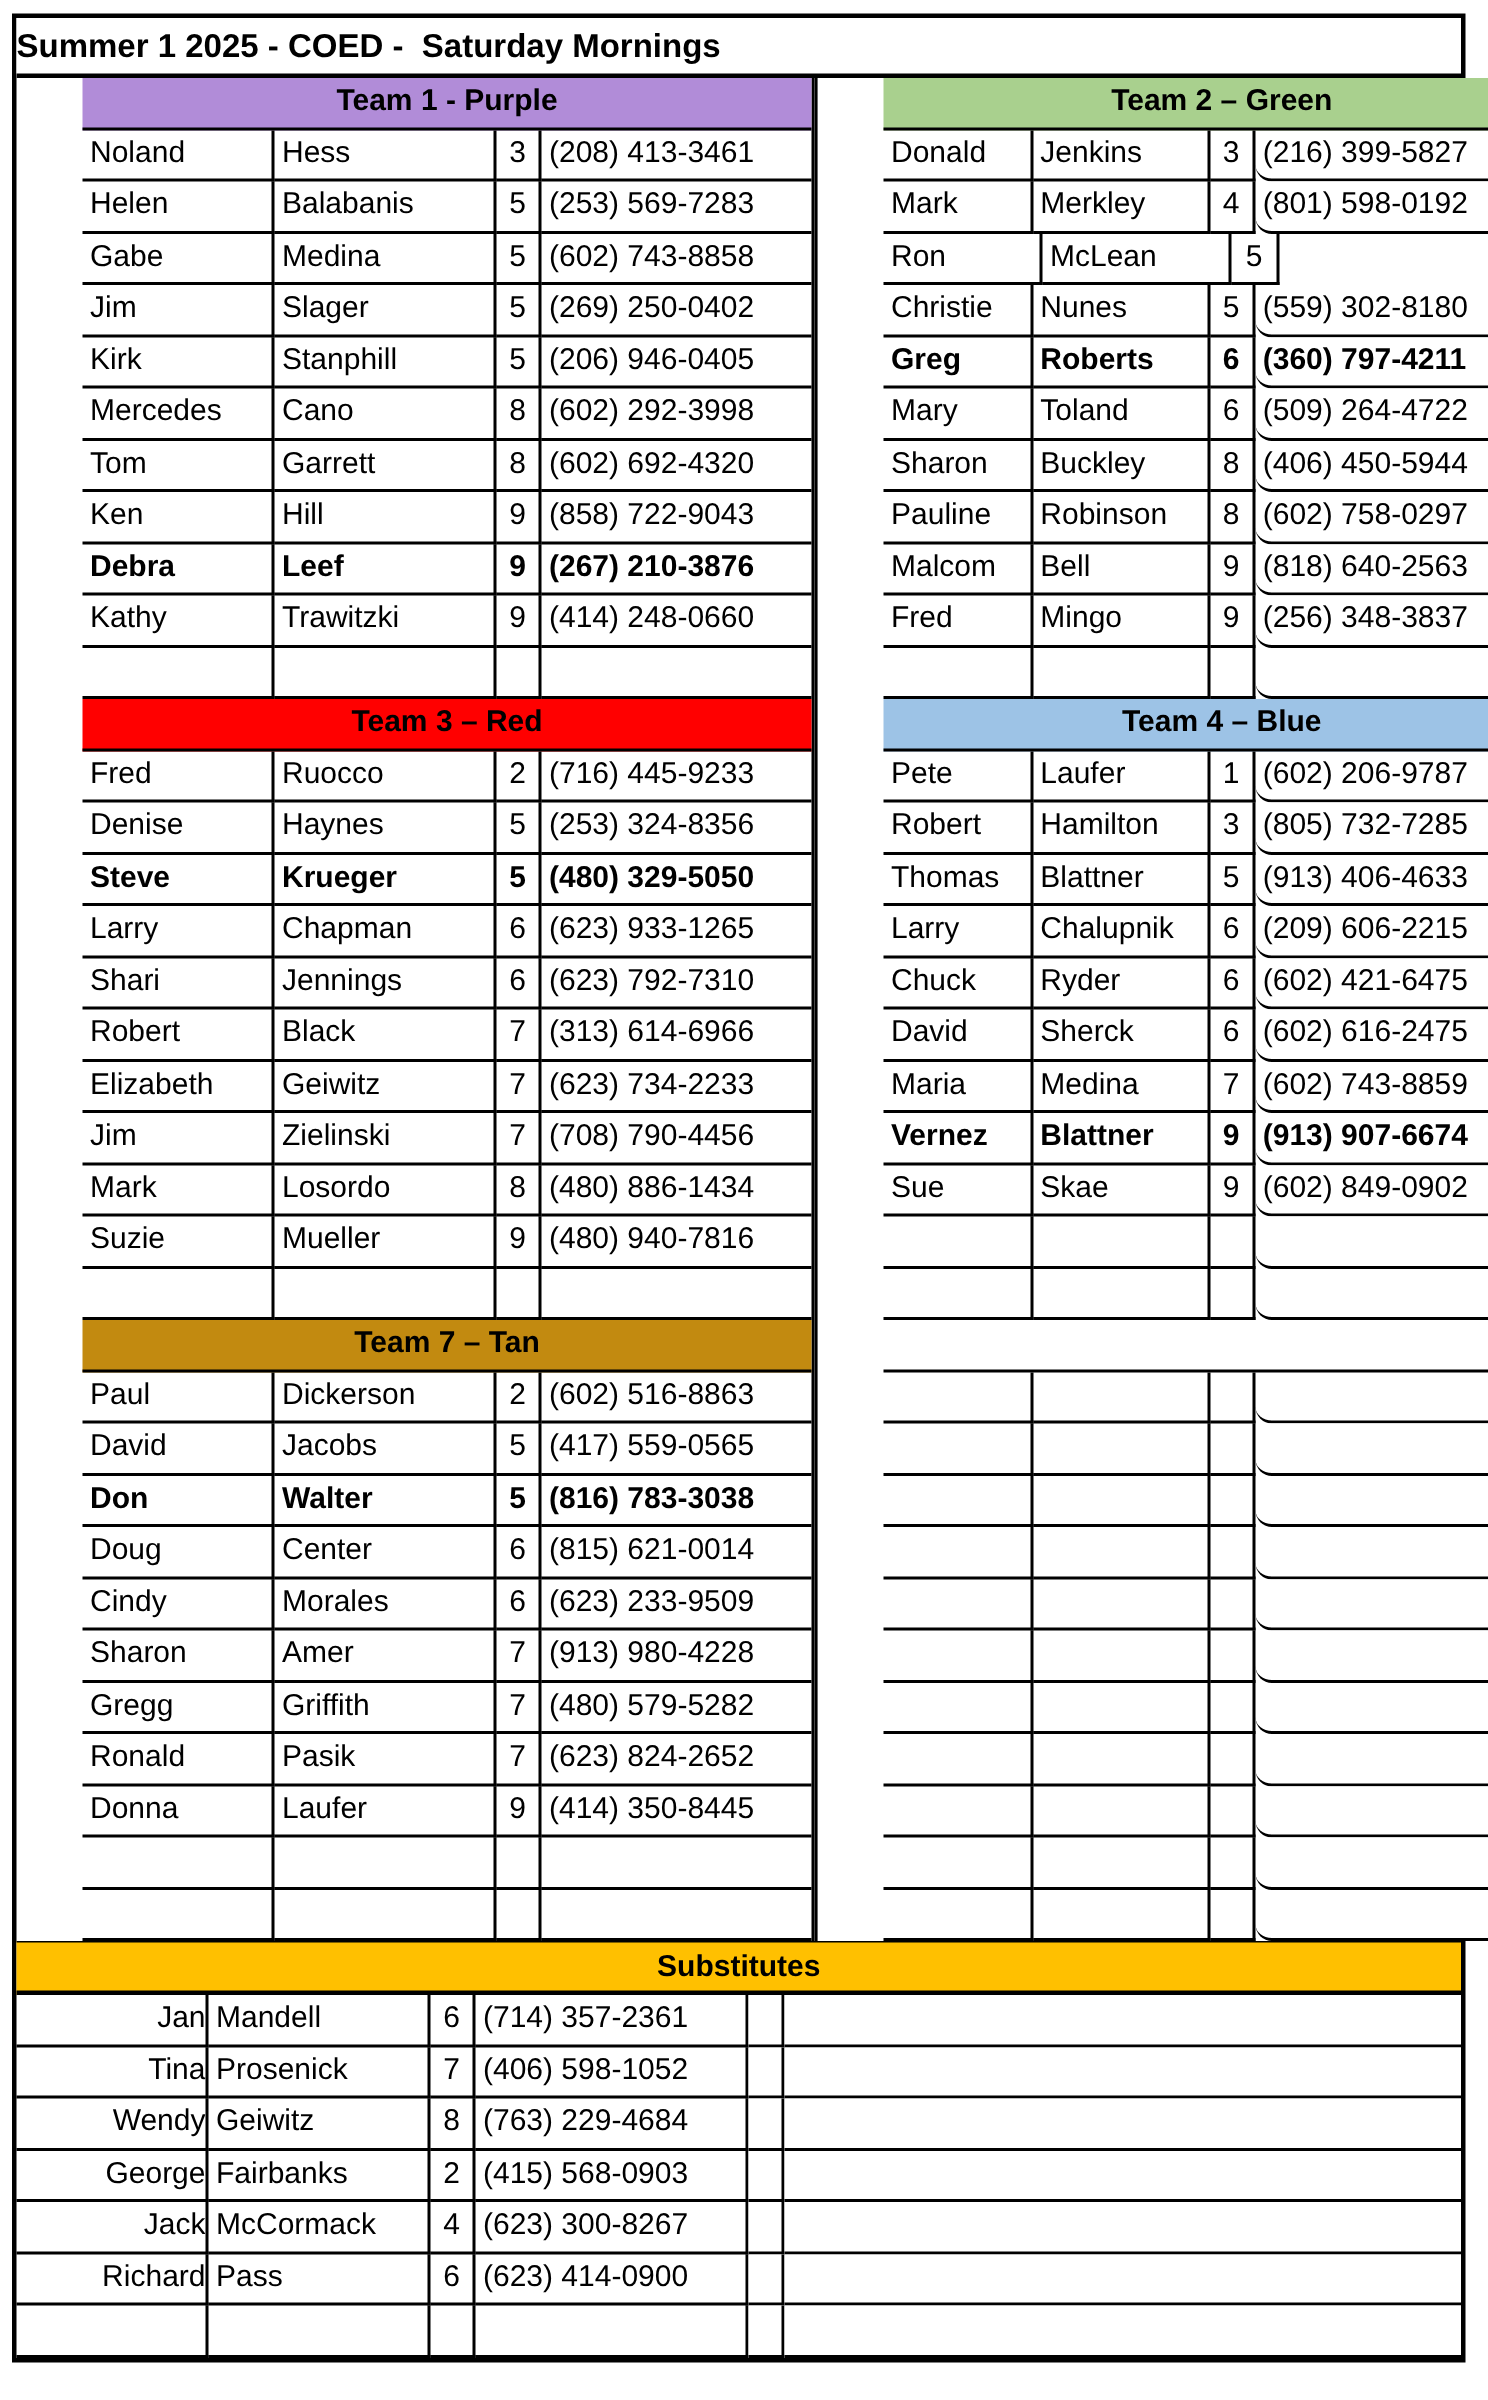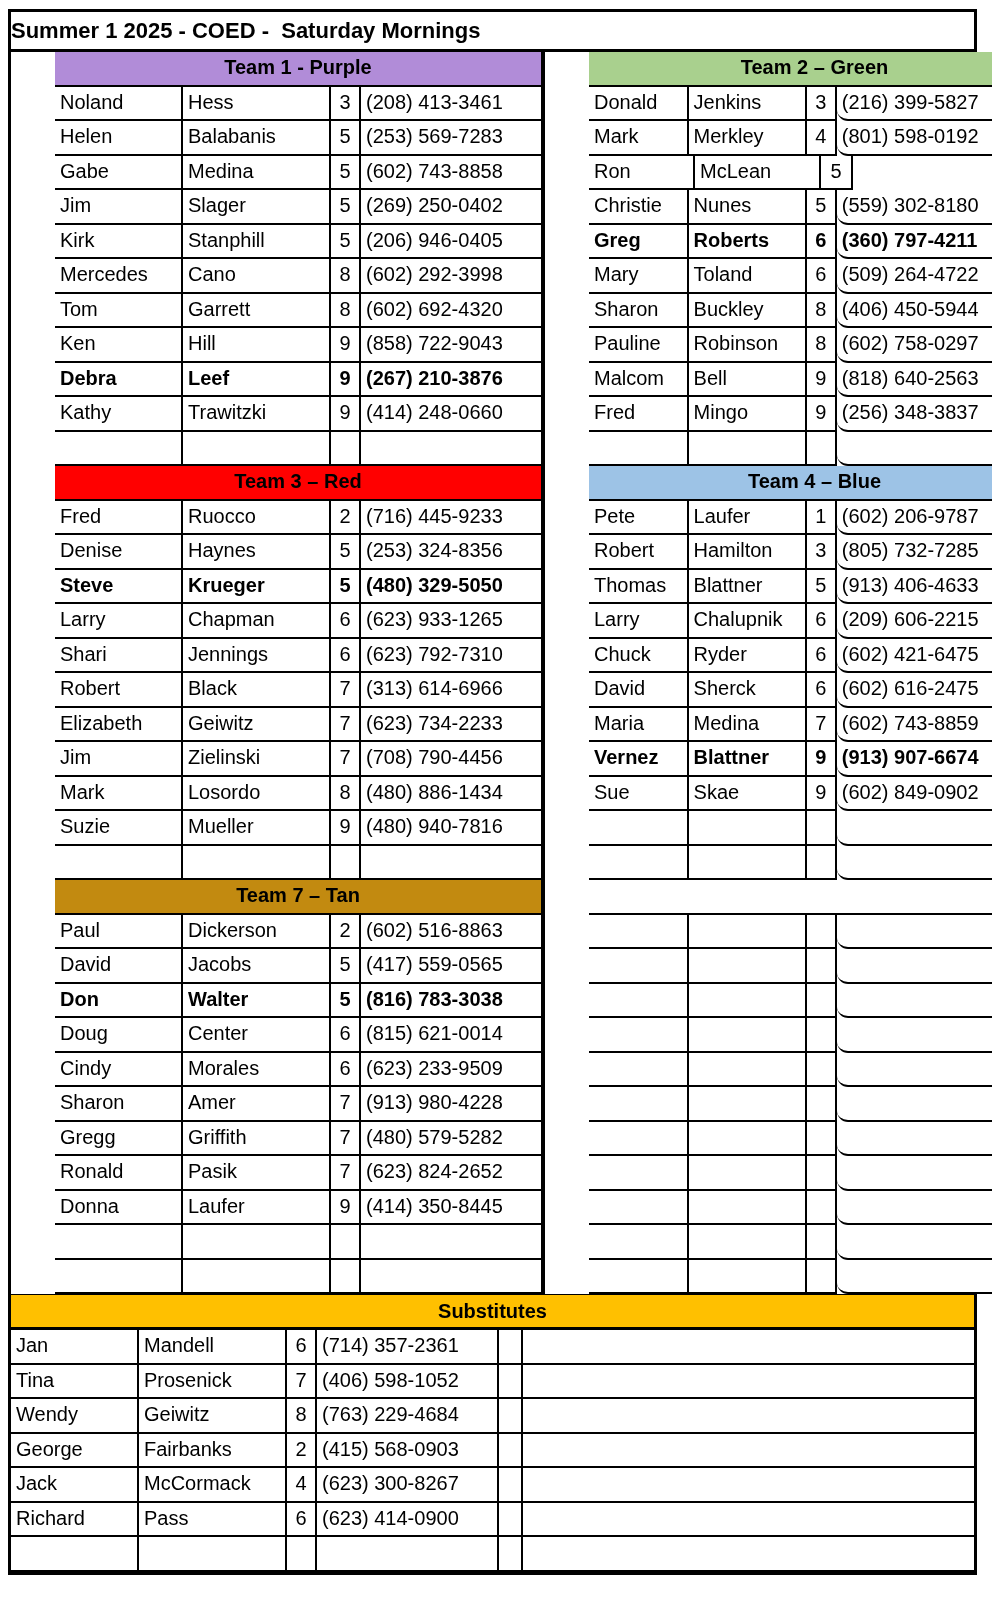--- a/index.html
+++ b/index.html
@@ -42,21 +42,21 @@
   .right .c-first { width:106px; }
   .right .c-last  { width:126px; }
   .right .c-level { width:32px;  text-align:center; padding-left:0; }
   .right .c-phone { width:217px; border-right:none;border-radius:11px; }
 
   .subs-header {
     height:36px; line-height:32px; text-align:center;
     font-weight:bold; font-size:20px;
     border-top:1px solid #000; border-bottom:3px solid #000;
   }
-  .srow .c-first { width:128px; }
+  .srow .c-first { width:128px;text-align:right; }
   .srow .c-last  { width:148px; }
   .srow .c-level { width:30px; text-align:center; padding-left:0; }
   .srow .c-phone { width:182px; }
   .srow .c-gap   { width:24px; border-right:2px solid #000; border-bottom:2px solid #000; background:#fff; }
   .srow .c-wide  { flex:1; border-bottom:2px solid #000; background:#fff; }
 </style>
 </head>
 <body>
 
 <div class="canvas">

